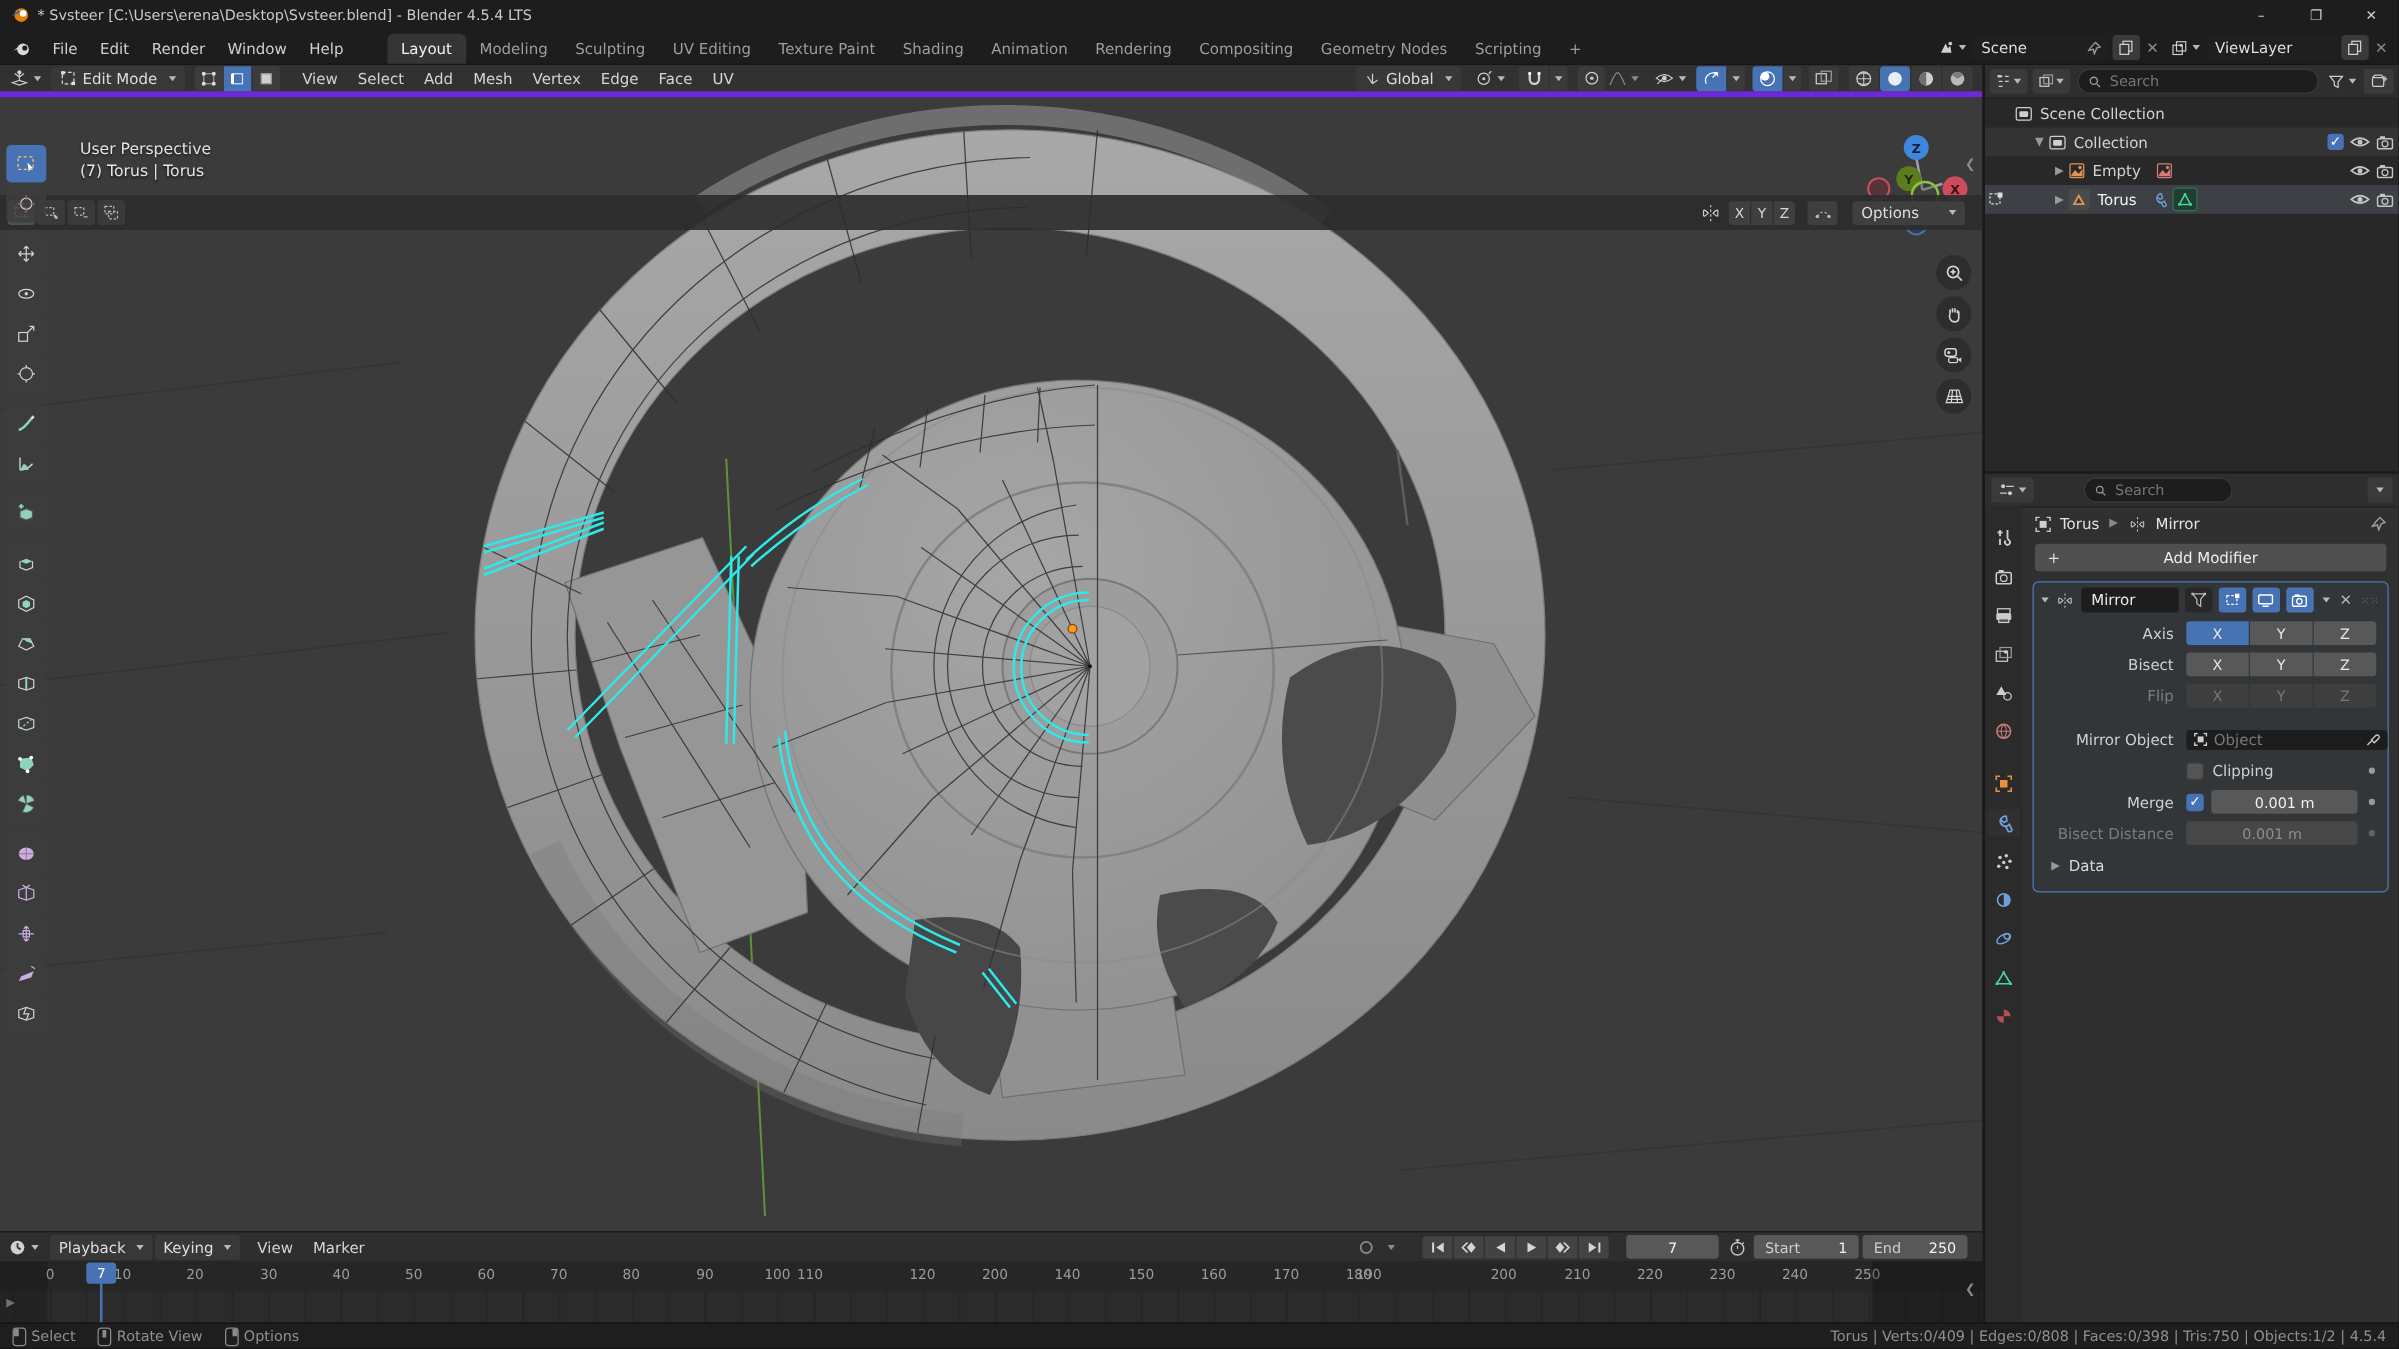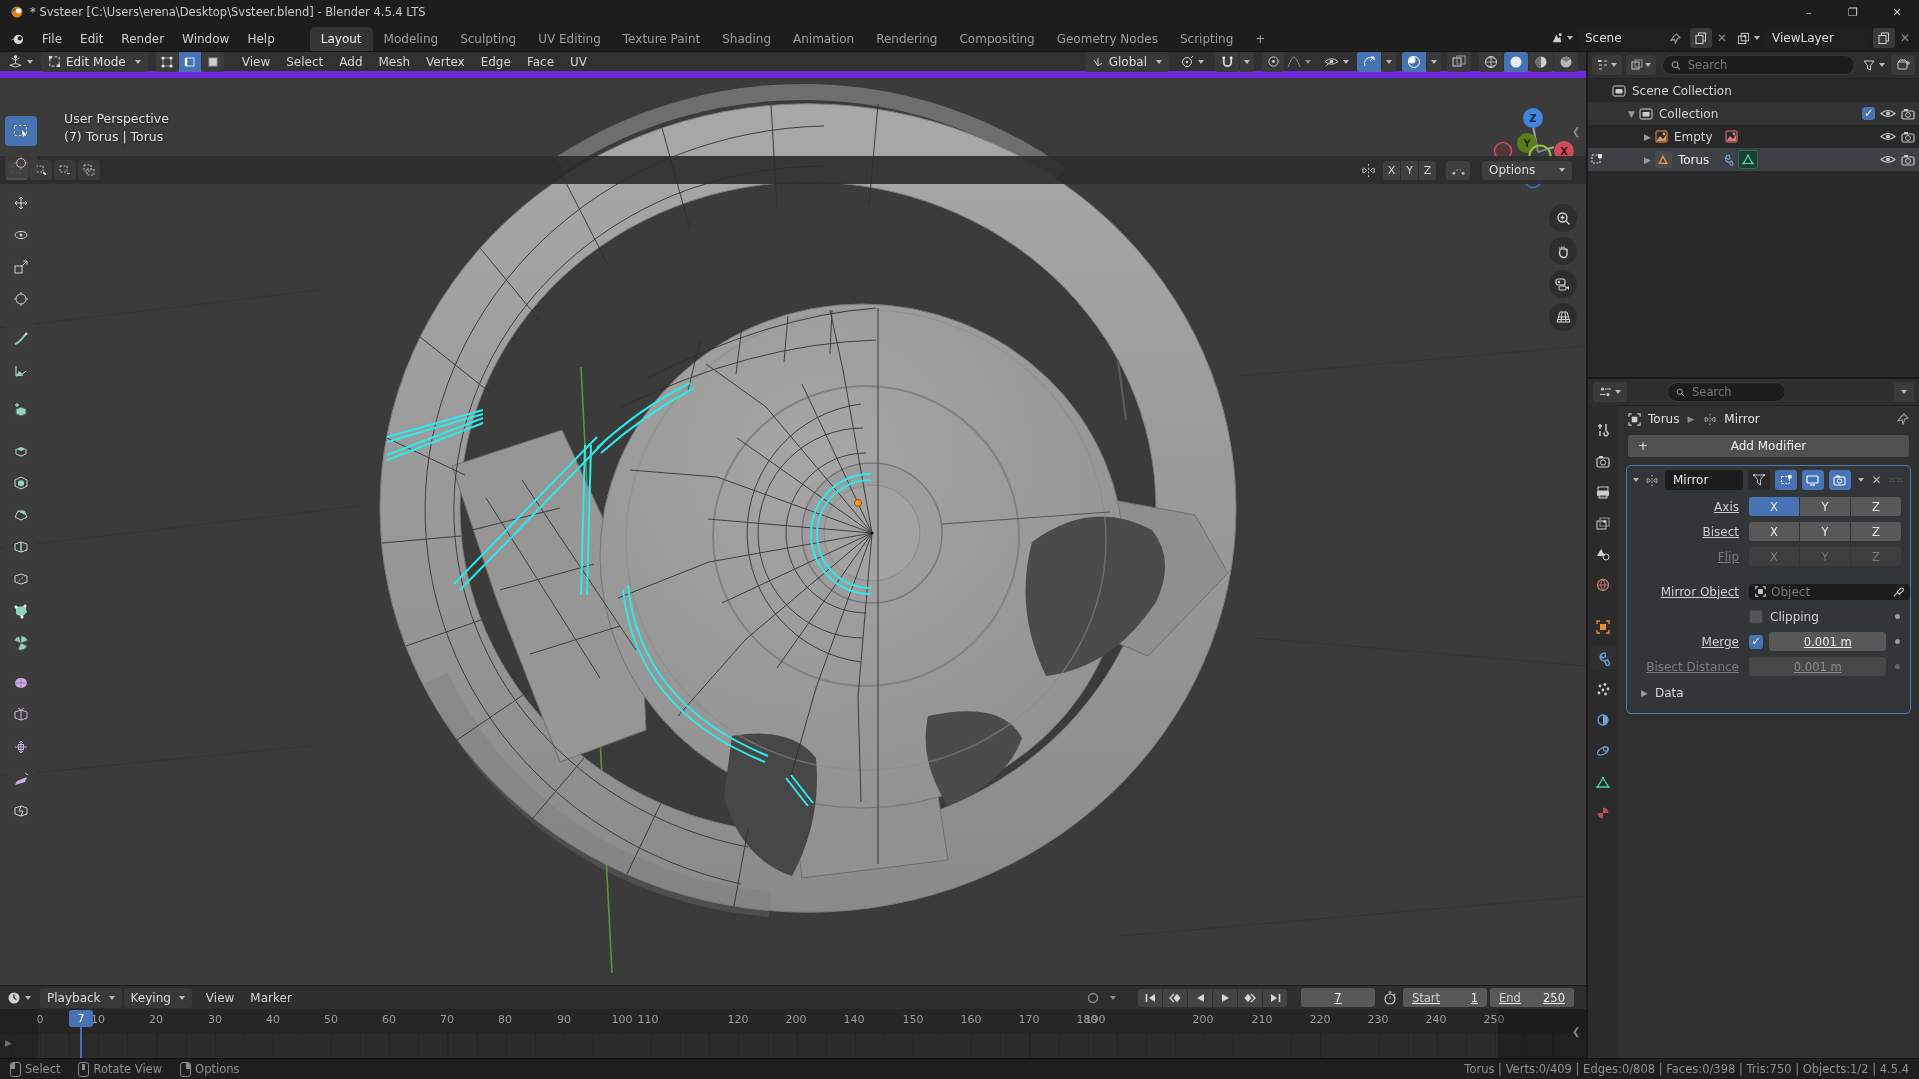--- a/index.html
+++ b/index.html
@@ -17,21 +17,21 @@
   #topbar{left:0;top:24px;width:1919px;height:28px;background:#1d1d1d;display:flex;align-items:flex-end;border-bottom:1px solid #161616;box-sizing:border-box;}
   .menu-item{padding:5px 9px;color:#d0d0d0;font-size:12px;}
   .wtab{padding:5px 11px;color:#9d9d9d;font-size:12px;border-radius:5px 5px 0 0;white-space:nowrap;}
   .wtab.active{background:#353535;color:#f0f0f0;}
   
   .ibtn{display:flex;align-items:center;justify-content:center;border-radius:3px;color:#d0d0d0;}
   .on{background:#4772b3 !important;color:#fff;}
   .chev{width:0;height:0;border-left:3.5px solid transparent;border-right:3.5px solid transparent;border-top:4px solid #b9b9b9;margin-left:4px;}
   .ddown{background:#383838;border-radius:3px;height:20px;display:flex;align-items:center;padding:0 7px;color:#dedede;}
   
-  #vheader{left:0;top:52px;width:1586px;height:26px;background:#313131;display:flex;align-items:center;border-bottom:7px solid #6d28d9;box-sizing:border-box;}
+  #vheader{left:0;top:52px;width:1586px;height:26px;background:#313131;display:flex;align-items:center;border-bottom:5px solid #6d28d9;box-sizing:border-box;}
   .vmenu{padding:4px 8px;color:#d4d4d4;}
   .modebtn{width:22px;height:20px;background:#3c3c3c;display:flex;align-items:center;justify-content:center;}
   
   #toolsettings{left:0;top:78px;width:1586px;height:28px;background:#2c2c2ce8;display:flex;align-items:center;z-index:5;}
   .tsbtn{width:22px;height:20px;background:#3a3a3a;border-radius:3px;margin-right:2px;display:flex;align-items:center;justify-content:center;}
   .axbtn{width:17px;height:19px;background:#3f3f3f;display:flex;align-items:center;justify-content:center;color:#d6d6d6;font-size:11px;}
   
   #viewport{left:0;top:78px;width:1586px;height:907px;background:#3b3b3c;overflow:hidden;}
   #vp-overlay-text{left:64px;top:32px;color:#e4e4e4;text-shadow:0 1px 2px #000a;line-height:18px;font-size:12.5px;}
   
@@ -49,28 +49,28 @@
   .orow{height:23px;display:flex;align-items:center;font-size:12px;color:#d2d2d2;padding-right:4px;}
   .orow .rtico{margin-left:5px;}
   
   #properties{position:absolute;left:0;top:325px;width:100%;height:681px;background:#303030;border-top:2px solid #191919;box-sizing:border-box;}
   #prop-header{height:26px;background:#2e2e2e;display:flex;align-items:center;padding:0 5px;border-bottom:1px solid #222;}
   #prop-tabs{position:absolute;left:0;top:26px;width:30px;bottom:0;background:#2b2b2b;display:flex;flex-direction:column;align-items:center;padding-top:14px;gap:9px;}
   .ptab{width:26px;height:22px;display:flex;align-items:center;justify-content:center;border-radius:4px 0 0 4px;}
   .ptab.active{background:#303030;}
   #prop-body{position:absolute;left:30px;top:26px;right:0;bottom:0;}
   .prow{display:flex;align-items:center;height:25px;}
-  .plabel{flex:0 0 112px;text-align:right;padding-right:10px;color:#cfcfcf;font-size:12px;text-decoration:underline;}
+  .plabel{flex:0 0 112px;text-align:right;padding-right:10px;color:#cfcfcf;font-size:12px;}
   .dim{color:#7c7c7c !important;}
   .segbtn{flex:1;height:19px;background:#585858;display:flex;align-items:center;justify-content:center;color:#e8e8e8;font-size:11.5px;}
   .seg{display:flex;gap:1px;width:152px;}
   .seg .segbtn:first-child{border-radius:3px 0 0 3px;}
   .seg .segbtn:last-child{border-radius:0 3px 3px 0;}
   .seg.disabled .segbtn{background:#3e3e3e;color:#787878;}
-  .valfield{width:152px;height:19px;background:#585858;border-radius:3px;display:flex;align-items:center;justify-content:center;color:#f0f0f0;font-size:11.5px;text-decoration:underline;}
+  .valfield{width:152px;height:19px;background:#585858;border-radius:3px;display:flex;align-items:center;justify-content:center;color:#f0f0f0;font-size:11.5px;}
   .animdot{width:5px;height:5px;border-radius:50%;background:#9a9a9a;margin-left:9px;}
   .checkbox{width:14px;height:14px;border-radius:3px;background:#545454;border:1px solid #404040;box-sizing:border-box;}
   .checkbox.checked{background:#4772b3;border-color:#4772b3;color:#fff;font-size:11px;display:flex;align-items:center;justify-content:center;}
   
   #timeline{left:0;top:985px;width:1586px;height:73px;background:#2e2e2e;border-top:1px solid #1c1c1c;box-sizing:border-box;}
   #tl-header{height:23px;display:flex;align-items:center;padding:0 4px;}
   .transport{width:24px;height:18px;background:#434343;display:flex;align-items:center;justify-content:center;}
   #tl-ruler{position:absolute;left:0;top:23px;width:100%;height:24px;background:#262626;}
   .rlab{position:absolute;top:4px;transform:translateX(-50%);color:#9b9b9b;font-size:11px;}
   #tl-tracks{position:absolute;left:0;top:47px;width:100%;height:26px;background:#2b2b2b;

